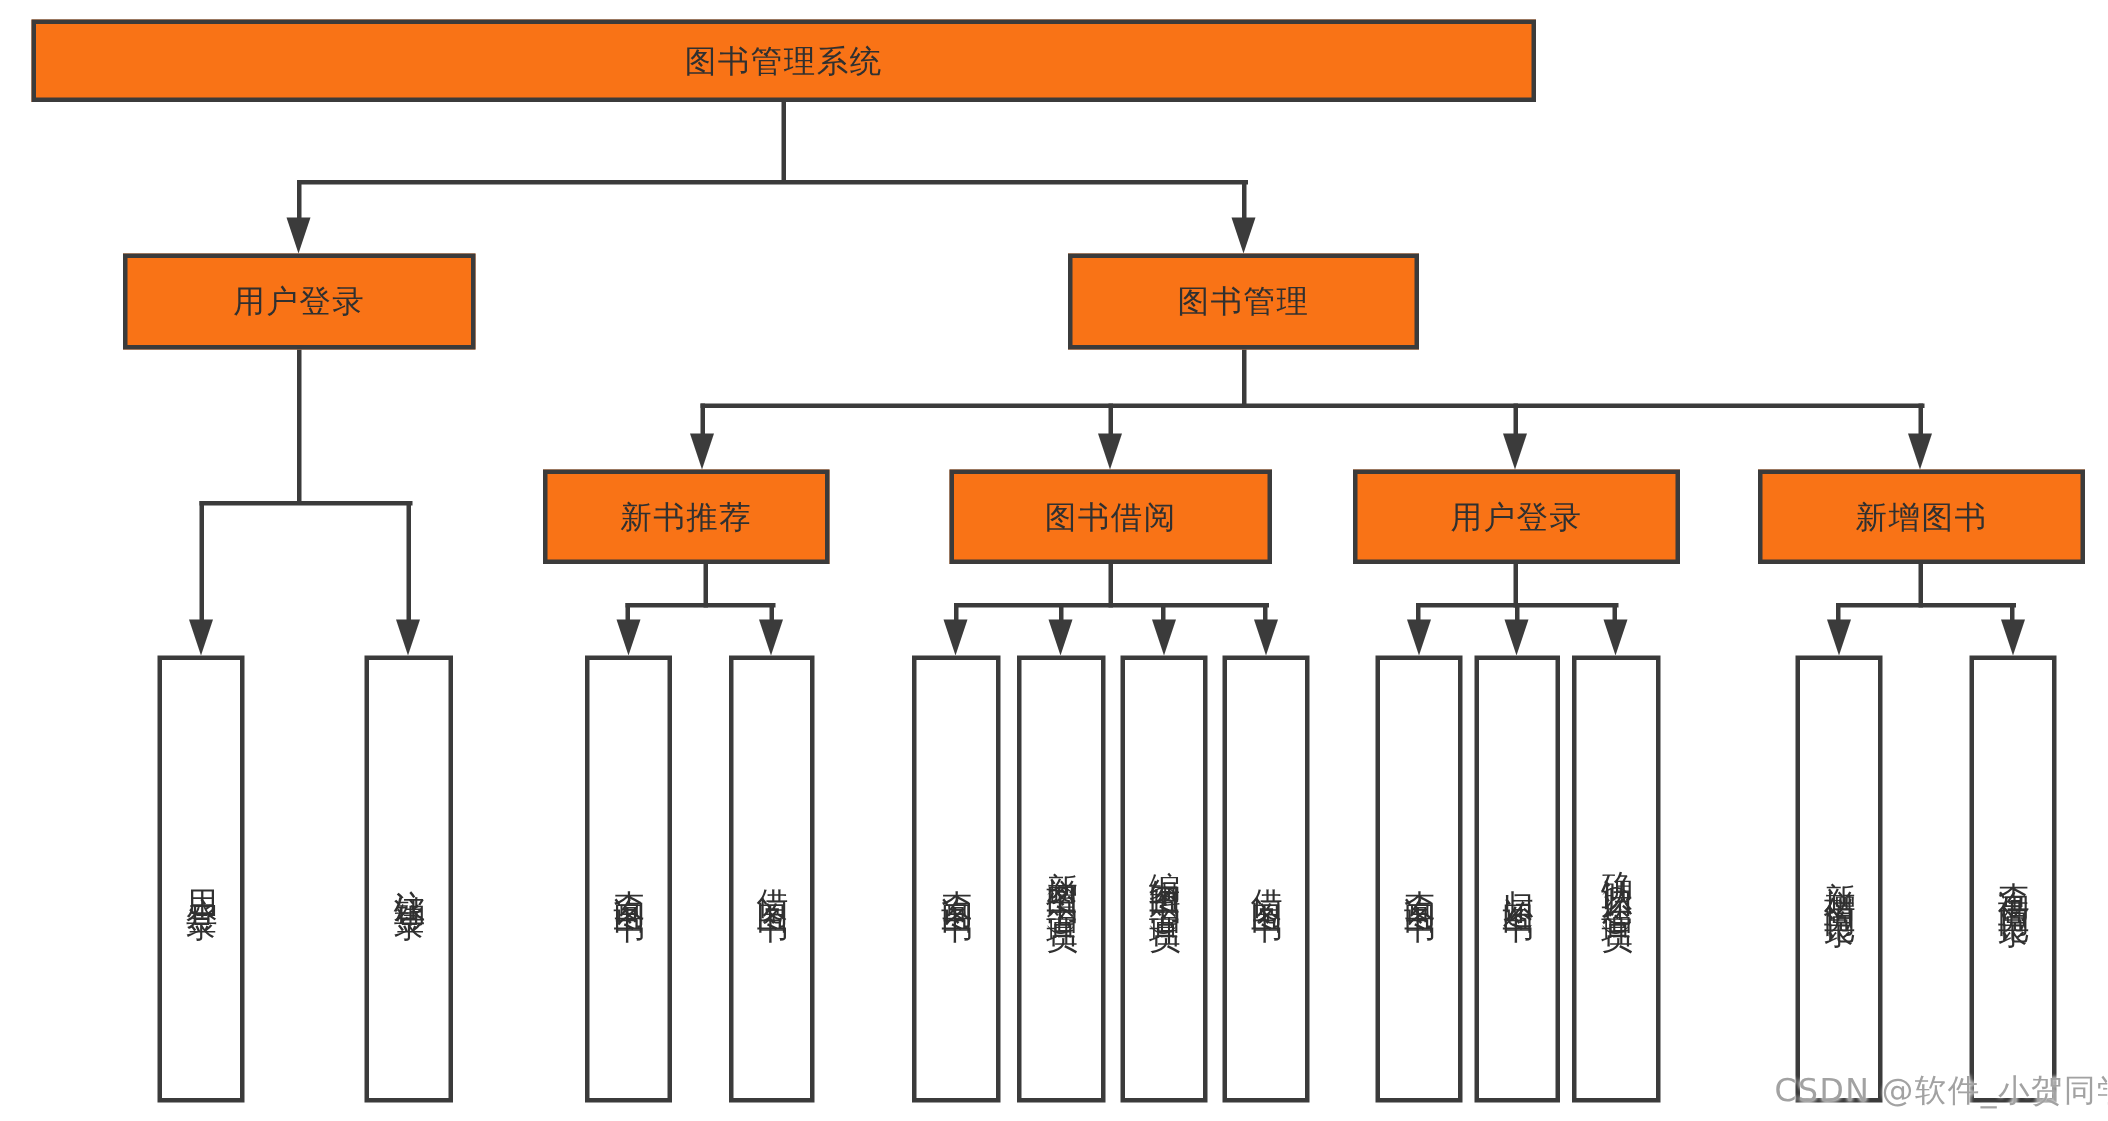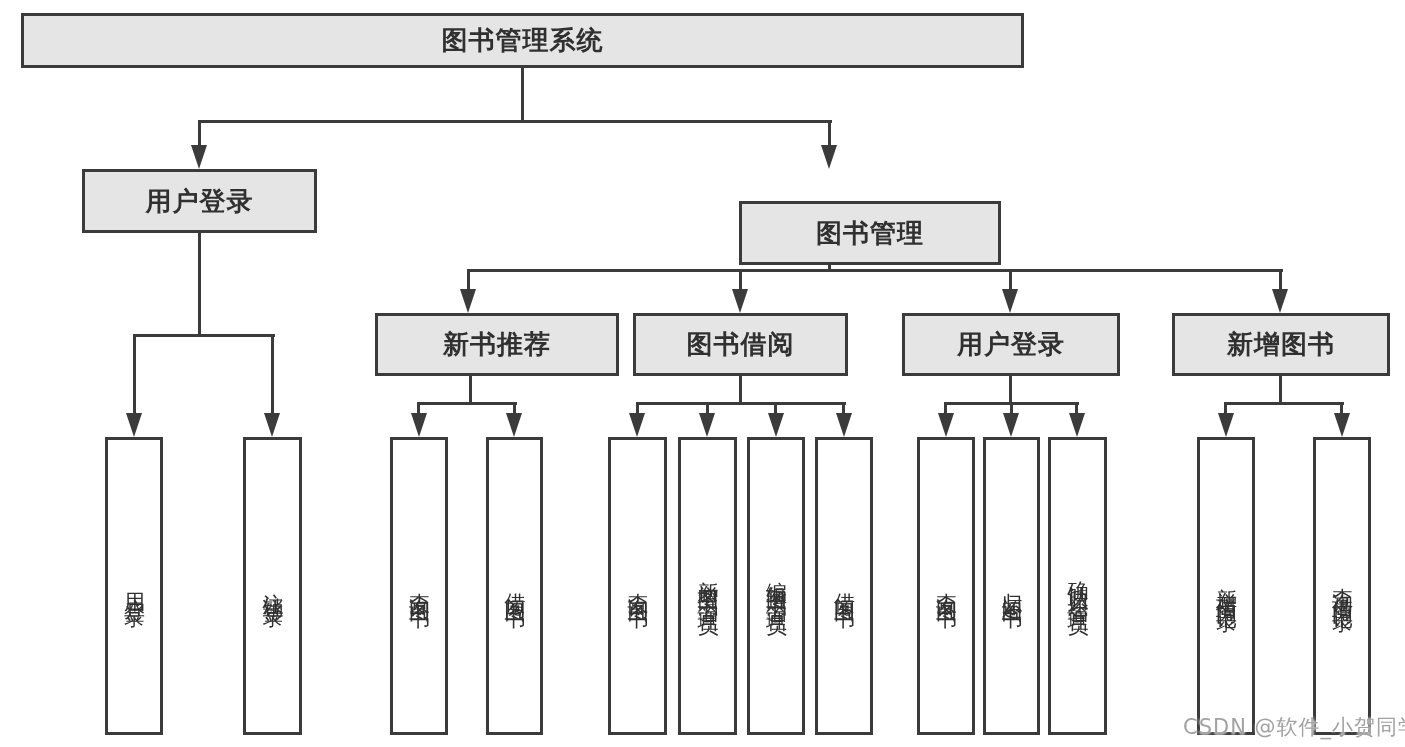--- a/index.html
+++ b/index.html
@@ -31,30 +31,29 @@
     width: 0;
     height: 0;
     border-left: 8px solid transparent;
     border-right: 8px solid transparent;
     border-top: 24px solid var(--line);
   }
 
   
   .hbox {
     position: absolute;
-    background: #e5e5e5;
+    background: #f97316;
     border: 3px solid var(--line);
     display: flex;
     align-items: center;
     justify-content: center;
-    font-size: 26px;
+    font-size: 21px;
     color: var(--text);
     letter-spacing: 1px;
     z-index: 2;
-    font-weight: bold;
   }
 
   
   .vbox {
     position: absolute;
     top: 437px;
     height: 298px;
     background: #fff;
     border: 3px solid var(--line);
     display: flex;
@@ -152,23 +151,23 @@
   <div class="arr" style="left:1003px; top:413px;"></div>
   <div class="arr" style="left:1069px; top:413px;"></div>
 
   <div class="arr" style="left:1218px; top:413px;"></div>
   <div class="arr" style="left:1334px; top:413px;"></div>
 
   <div class="hbox" style="left:21px; top:13px; width:1003px; height:55px;">图书管理系统</div>
 
   <div class="hbox" style="left:82px; top:169px; width:235px; height:64px;">用户登录</div>
 
-  <div class="hbox" style="left:739px; top:169px; width:262px; height:64px;margin-top:32px;">图书管理</div>
-
-  <div class="hbox" style="left:375px; top:313px; width:244px; height:63px;text-align:right;">新书推荐</div>
+  <div class="hbox" style="left:712px; top:169px; width:234px; height:64px;">图书管理</div>
+
+  <div class="hbox" style="left:362px; top:313px; width:191px; height:63px;text-align:right;">新书推荐</div>
 
   <div class="hbox" style="left:633px; top:313px; width:215px; height:63px;">图书借阅</div>
 
   <div class="hbox" style="left:902px; top:313px; width:218px; height:63px;">用户登录</div>
 
   <div class="hbox" style="left:1172px; top:313px; width:218px; height:63px;">新增图书</div>
 
   <div class="vbox" style="left:105px; width:58px;">
     <span>用户登录</span>
   </div>

